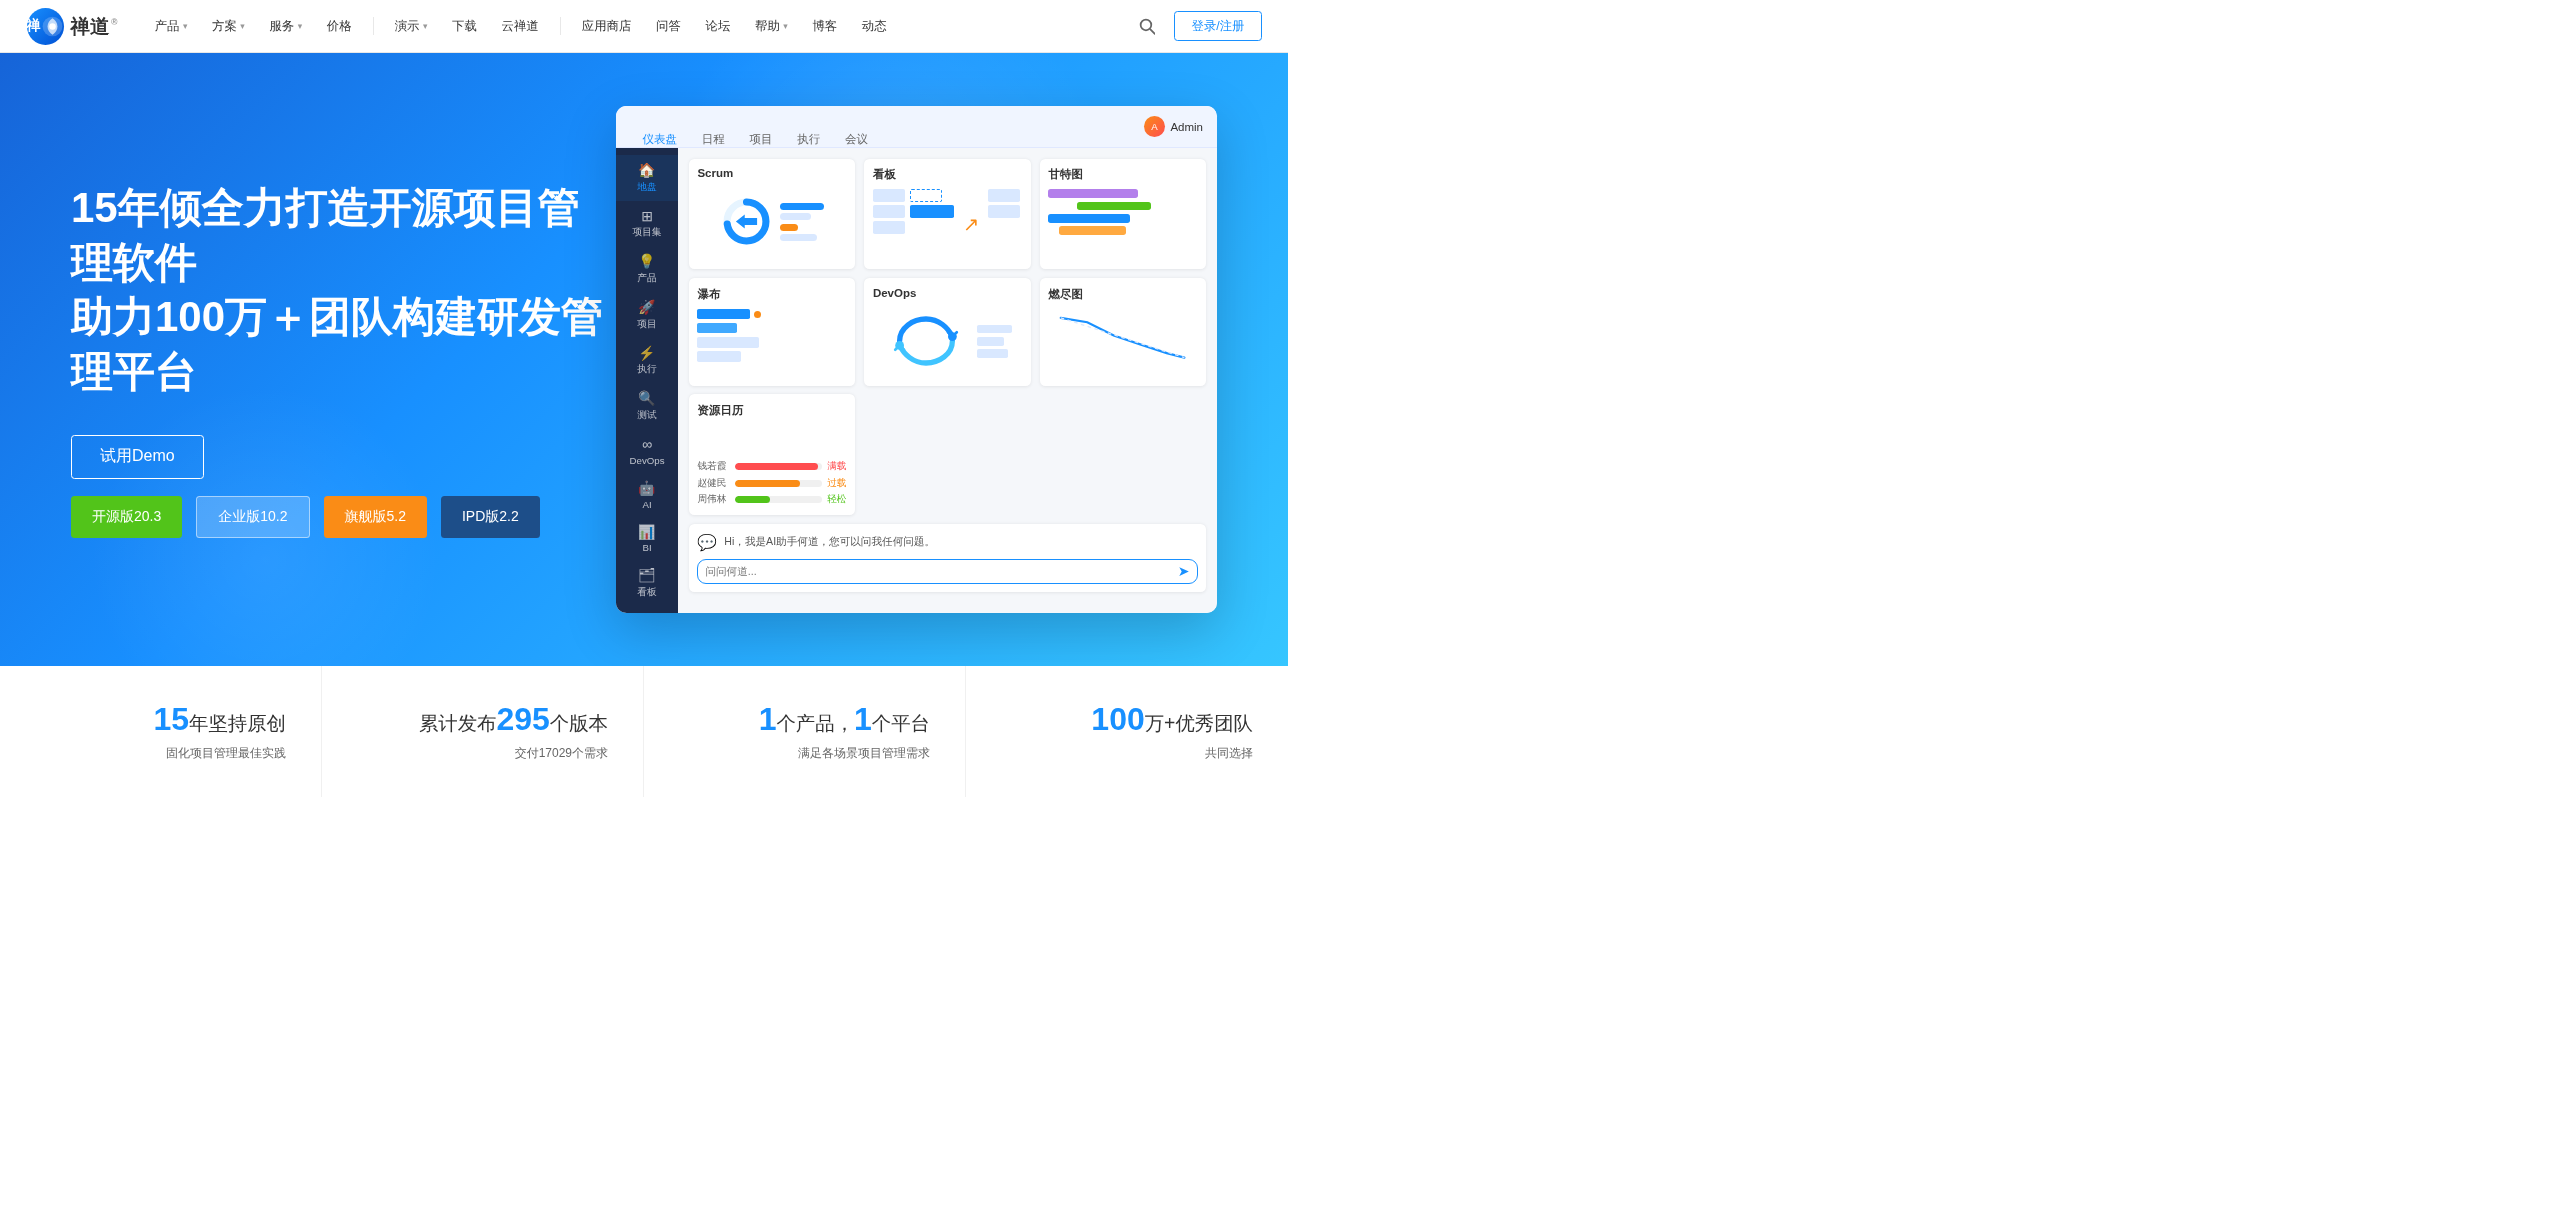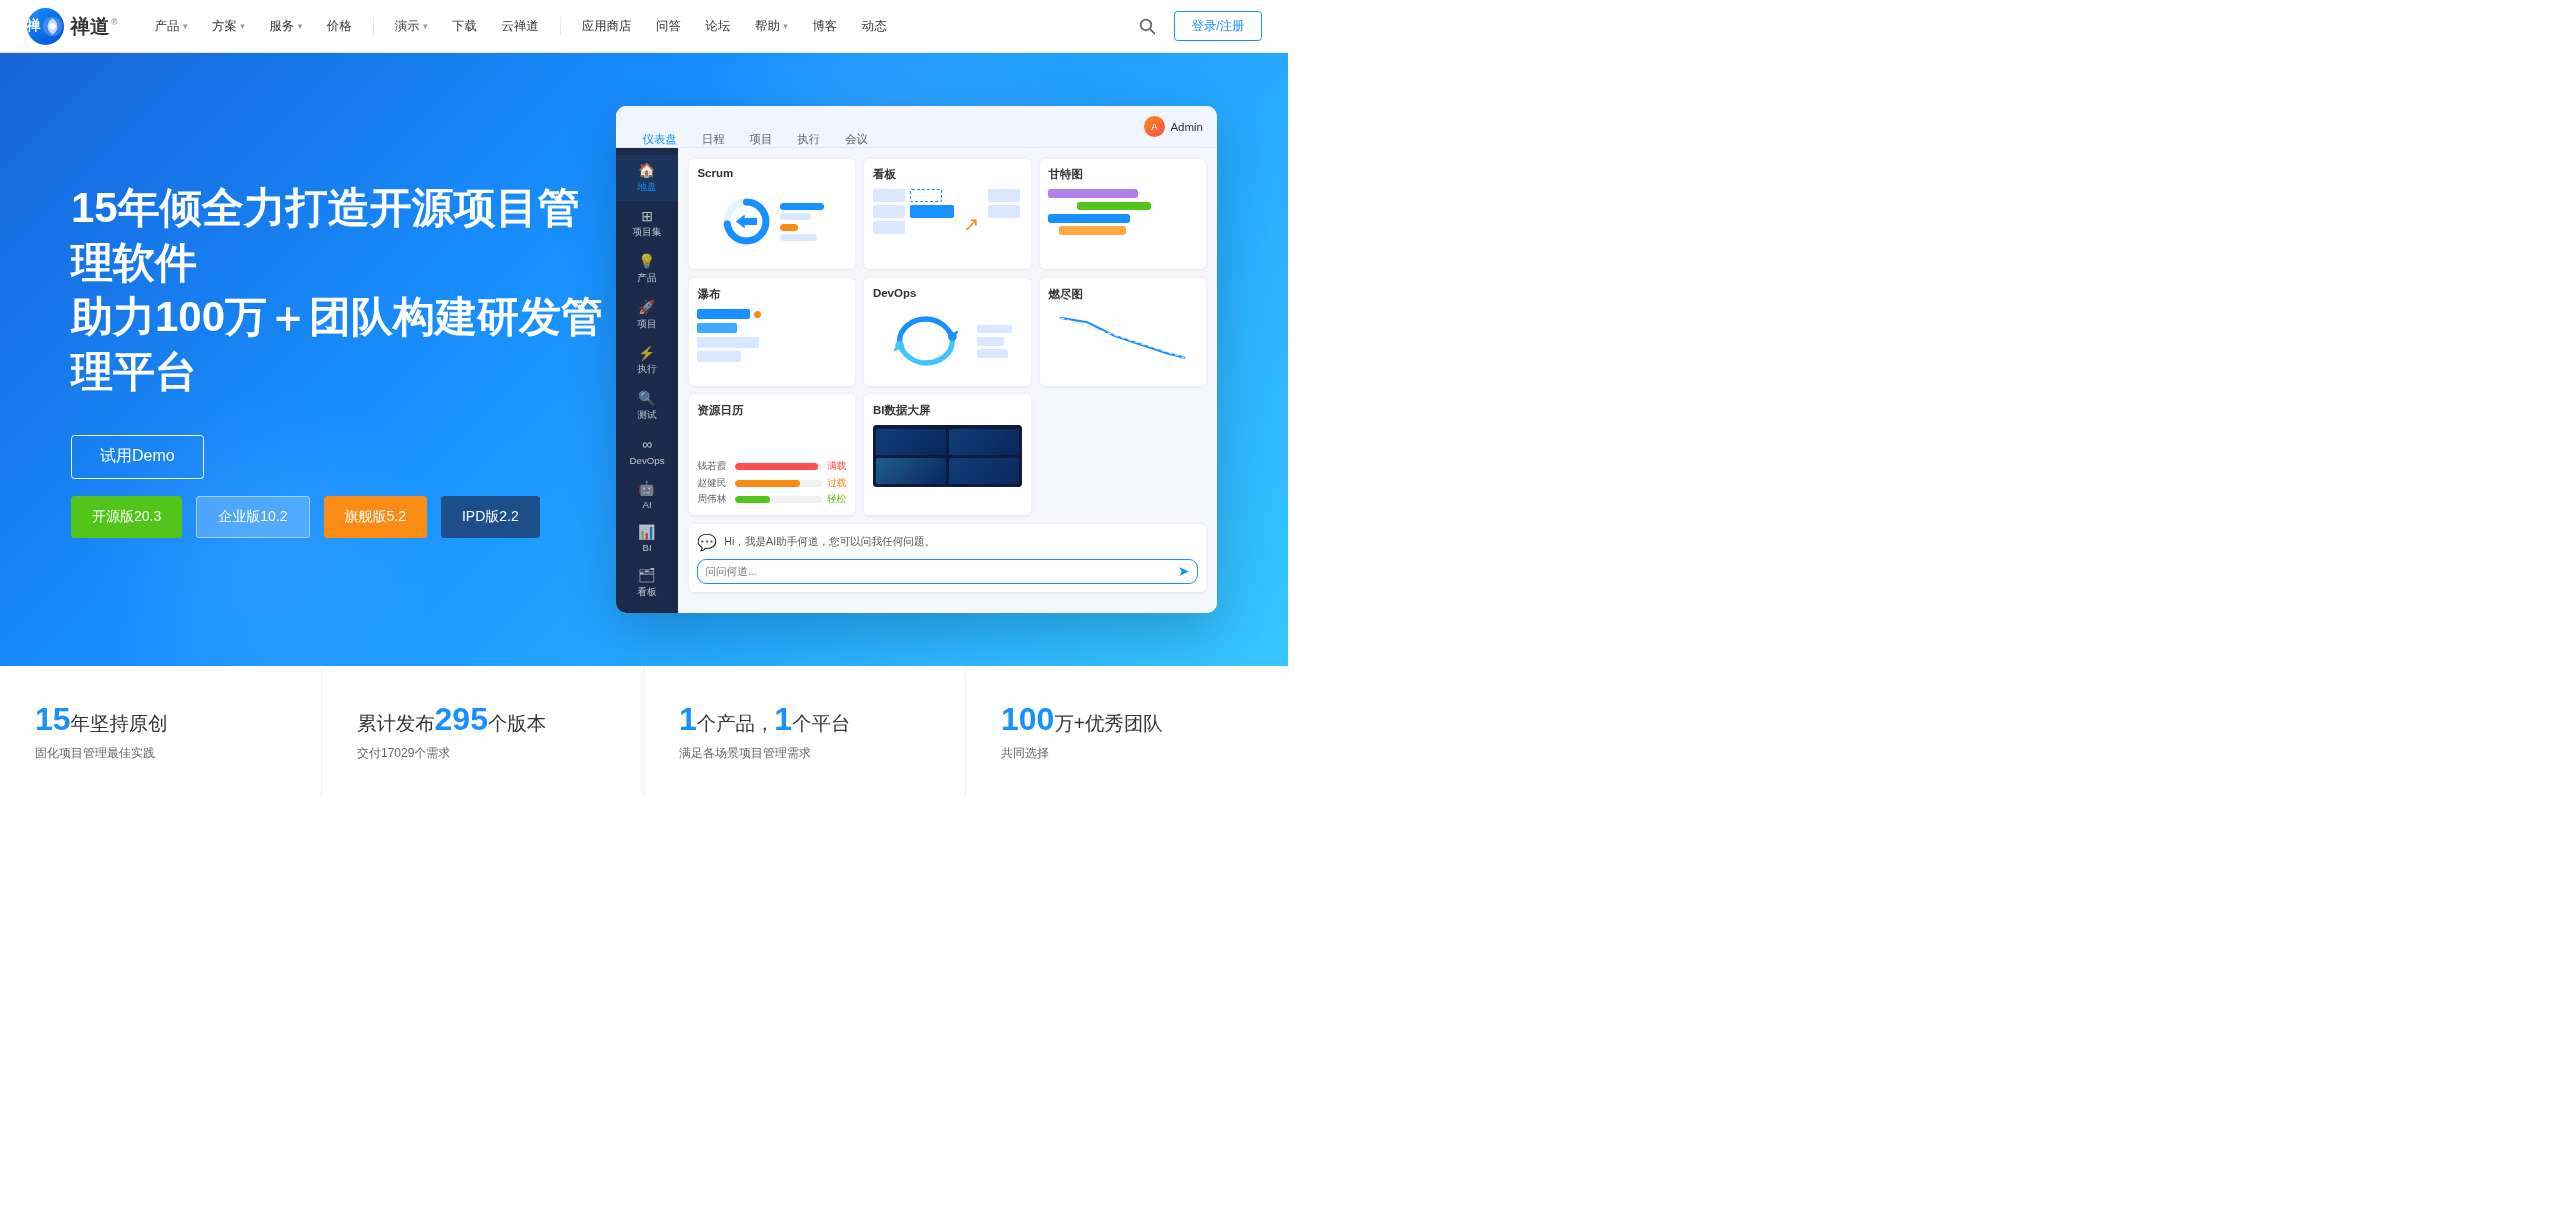--- a/index.html
+++ b/index.html
@@ -200,21 +200,21 @@
     .ai-input { flex: 1; border: none; outline: none; font-size: 10.6px; color: #999; }
     .ai-send { color: #1890ff; font-size: 14px; cursor: pointer; }
 
     
     .stats-bar {
       background: #fff; display: grid; grid-template-columns: 1fr 1fr 1fr 1fr;
       min-height: 106px;
     }
     .stat-item {
       padding: 35px 35px; border-right: 0.9px solid #f0f0f0;
-      display: flex; flex-direction: column; justify-content: center;
+      display: flex; flex-direction: column; justify-content: center; align-items: flex-end;
     }
     .stat-item:last-child { border-right: none; }
     .stat-main { font-size: 19.4px; color: #333; margin-bottom: 7px; }
     .stat-main strong { font-size: 32px; color: #1890ff; }
     .stat-sub { font-size: 12px; color: #666; }
   </style>
 </head>
 <body>
 
 <nav class="navbar">
@@ -465,31 +465,20 @@
               <div class="resource-row">
                 <span style="width:32px;">周伟林</span>
                 <div class="resource-bar-track">
                   <div class="resource-bar light"></div>
                 </div>
                 <span style="color:#52c41a;font-size:9.7px;">轻松</span>
               </div>
             </div>
           </div>
 
-          <div class="module-card">
-            <div class="module-title">BI数据大屏</div>
-            <div class="bi-visual">
-              <div class="bi-grid">
-                <div class="bi-cell"></div>
-                <div class="bi-cell"></div>
-                <div class="bi-cell" style="background:linear-gradient(135deg,rgba(54,198,255,0.4),rgba(0,80,200,0.2))"></div>
-                <div class="bi-cell"></div>
-              </div>
-            </div>
-          </div>
 
           <div style="grid-column: span 3; background:#fff; border-radius:5.3px; padding:8.8px; box-shadow:0 0.9px 3.5px rgba(0,0,0,0.08);">
             <div class="ai-greeting">
               <span class="ai-icon">💬</span>
               <span class="ai-text">Hi，我是AI助手何道，您可以问我任何问题。</span>
             </div>
             <div class="ai-input-row">
               <input class="ai-input" type="text" placeholder="问问何道..." style="">
               <span class="ai-send">➤</span>
             </div>

